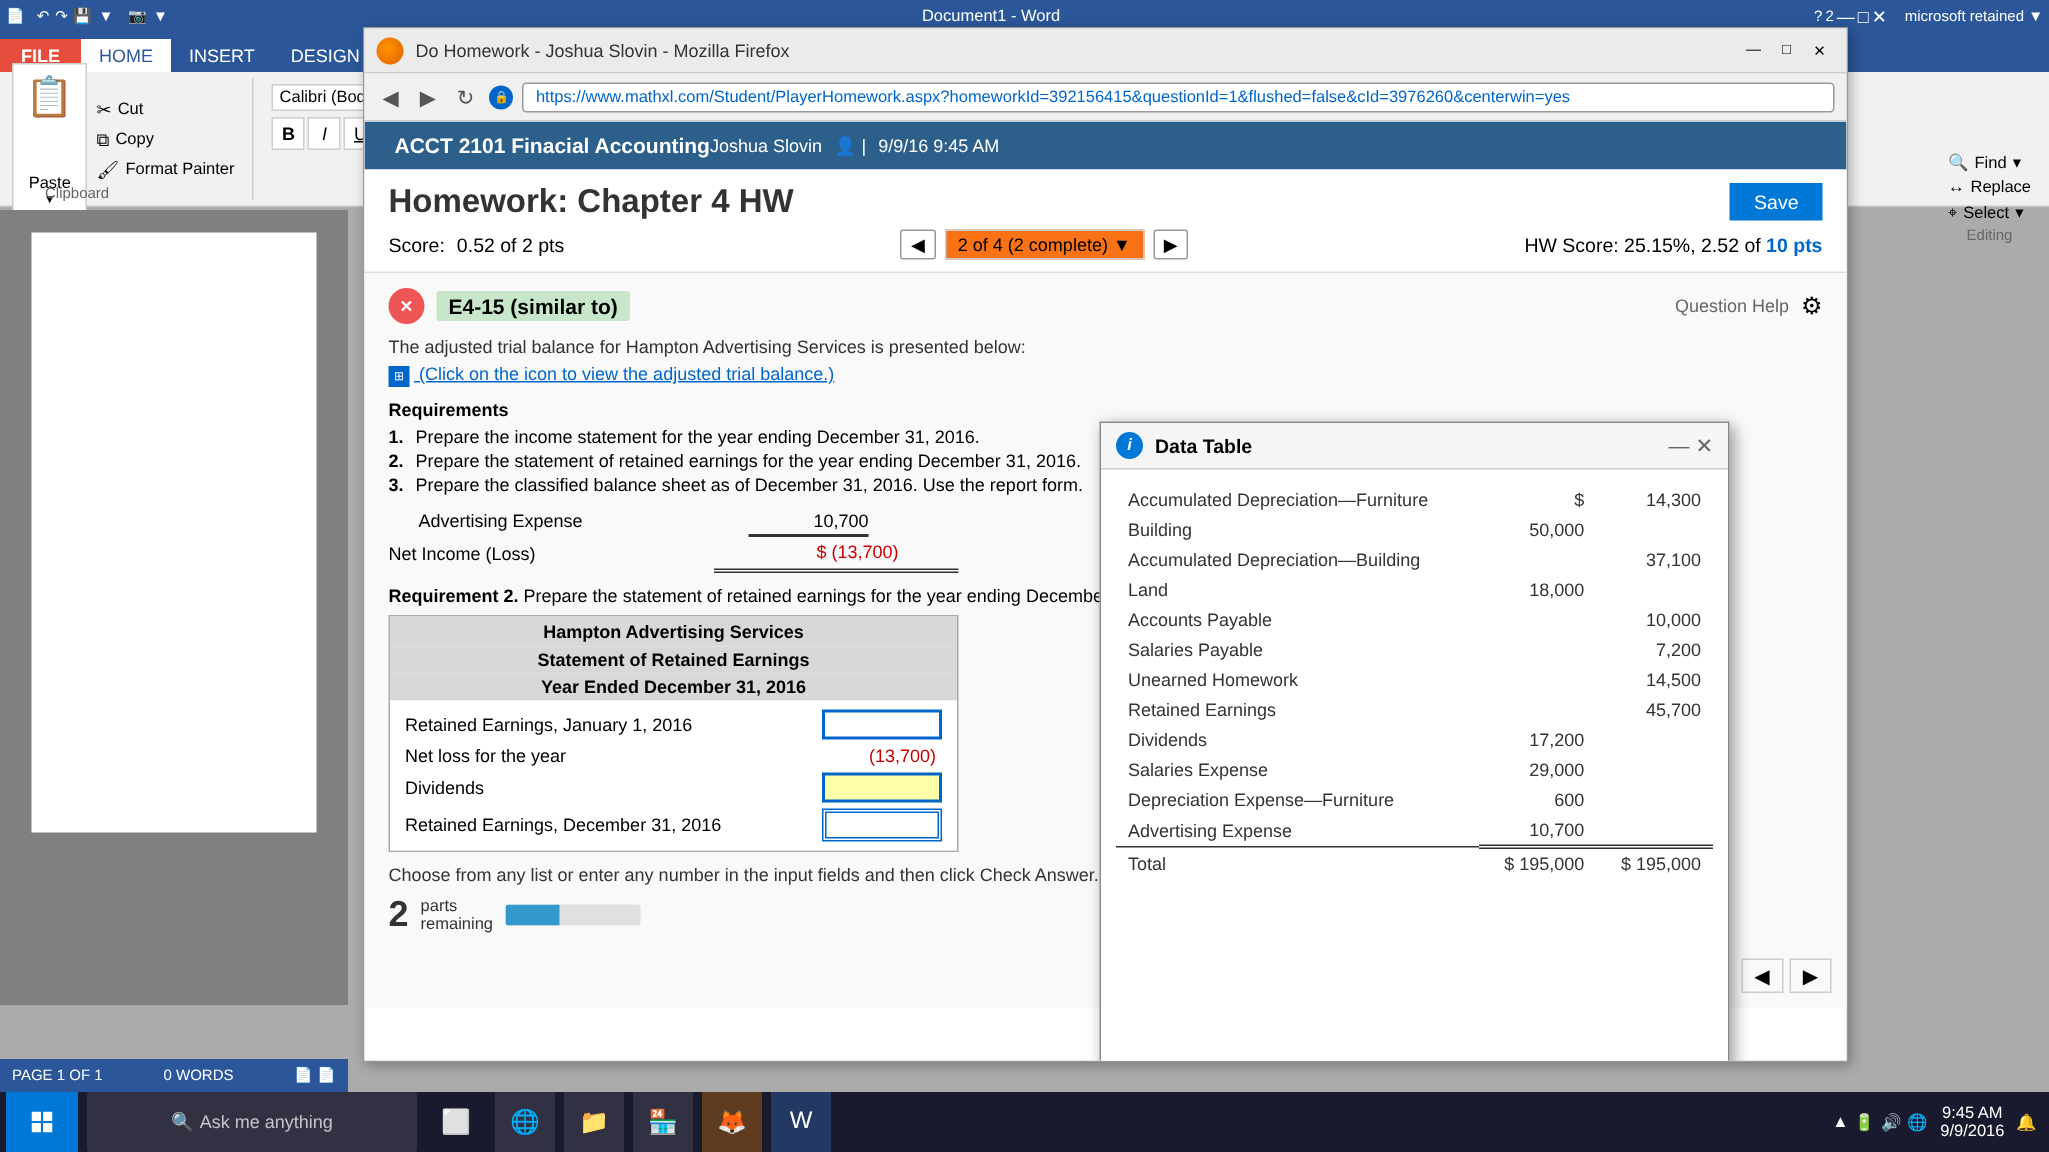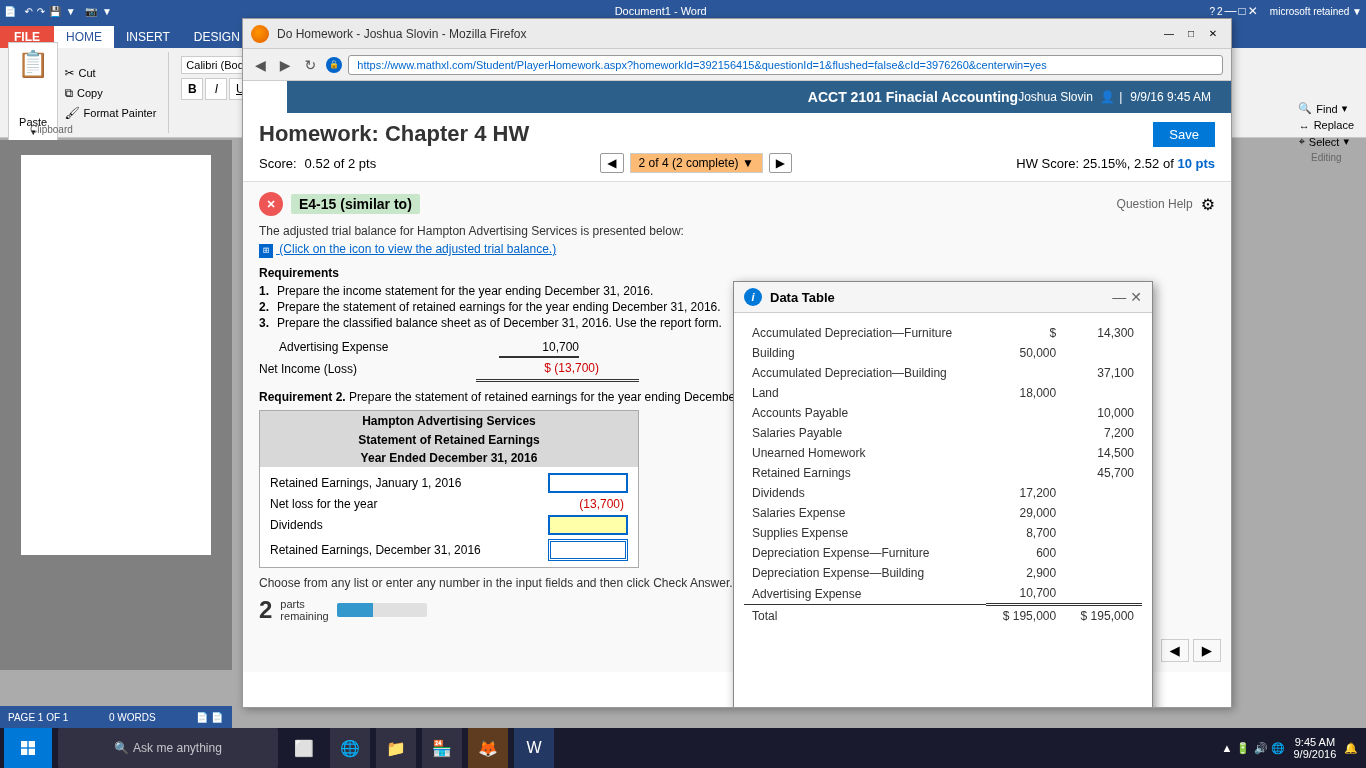--- a/index.html
+++ b/index.html
@@ -26,25 +26,25 @@
     .ff-btn-max { background: #ebebeb; }
     .ff-btn-close { background: #ebebeb; }
 
     .ff-toolbar { background: #f0f0f0; height: 32px; display: flex; align-items: center; padding: 0 8px; gap: 6px; border-bottom: 1px solid #ccc; }
     .ff-nav-btn { background: none; border: none; cursor: pointer; font-size: 14px; color: #555; padding: 2px 4px; }
     .ff-url-bar { flex: 1; border: 1px solid #999; border-radius: 3px; padding: 3px 8px; font-size: 11px; color: #0066cc; background: white; }
 
     .ff-content { flex: 1; background: white; overflow: hidden; position: relative; }
 
     
-    .mathxl-header { background: #2c5f8a; color: white; padding: 8px 20px; display: flex; align-items: center; justify-content: flex-end; margin-left: 44px; }
+    .mathxl-header { background: #2c5f8a; color: white; padding: 8px 20px; display: flex; align-items: center; justify-content: flex-start; }
     .mathxl-title { font-size: 14px; font-weight: bold; }
     .mathxl-user { font-size: 12px; display: flex; align-items: center; gap: 8px; }
     .nav-btn { background: none; border: 1px solid #999; border-radius: 2px; padding: 2px 6px; cursor: pointer; font-size: 12px; }
-    .dropdown-btn { background: #fdba74; border: 1px solid #ccc; padding: 2px 8px; font-size: 12px; cursor: pointer; }
+    .dropdown-btn { background: #f97316; border: 1px solid #ccc; padding: 2px 8px; font-size: 12px; cursor: pointer; }
     .data-table-modal { position: absolute; top: 200px; left: 490px; width: 420px; height: 470px; background: white; border: 1px solid #888; box-shadow: 3px 3px 10px rgba(0,0,0,0.4); display: flex; flex-direction: column; z-index: 200; }
     .modal-titlebar { background: #f5f5f5; border-bottom: 1px solid #ccc; padding: 6px 10px; display: flex; align-items: center; justify-content: space-between; }
     .modal-title { display: flex; align-items: center; gap: 8px; font-size: 13px; font-weight: bold; }
     .info-icon { width: 18px; height: 18px; background: #0078d7; border-radius: 50%; color: white; display: flex; align-items: center; justify-content: center; font-size: 11px; font-style: italic; font-weight: bold; }
     .modal-close { background: none; border: none; cursor: pointer; font-size: 14px; color: #666; }
     .modal-minimize { background: none; border: none; cursor: pointer; font-size: 14px; color: #666; }
     .modal-body { flex: 1; overflow-y: auto; padding: 10px; }
     .data-table { width: 100%; font-size: 12px; border-collapse: collapse; }
     .data-table td { padding: 3px 8px; }
     .dt-label { color: #333; }
@@ -379,32 +379,22 @@
                   <td class="dt-label">Dividends</td>
                   <td class="dt-value">17,200</td>
                   <td class="dt-value"></td>
                 </tr>
                 <tr>
                   <td class="dt-label">Salaries Expense</td>
                   <td class="dt-value">29,000</td>
                   <td class="dt-value"></td>
                 </tr>
                 <tr>
-                  <td class="dt-label">Supplies Expense</td>
-                  <td class="dt-value">8,700</td>
-                  <td class="dt-value"></td>
-                </tr>
-                <tr>
                   <td class="dt-label">Depreciation Expense—Furniture</td>
                   <td class="dt-value">600</td>
-                  <td class="dt-value"></td>
-                </tr>
-                <tr>
-                  <td class="dt-label">Depreciation Expense—Building</td>
-                  <td class="dt-value">2,900</td>
                   <td class="dt-value"></td>
                 </tr>
                 <tr>
                   <td class="dt-label">Advertising Expense</td>
                   <td class="dt-value">10,700</td>
                   <td class="dt-value"></td>
                 </tr>
                 <tr>
                   <td class="dt-label" style="border-top: 1px solid rgb(51, 51, 51);">Total</td>
                   <td class="dt-value" style="border-top: 3px double rgb(51, 51, 51);">$ 195,000</td>

